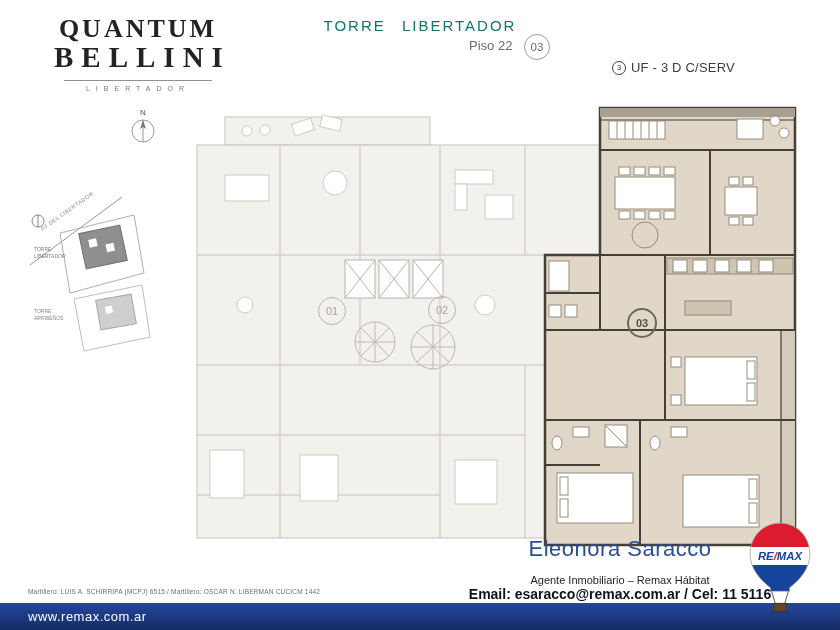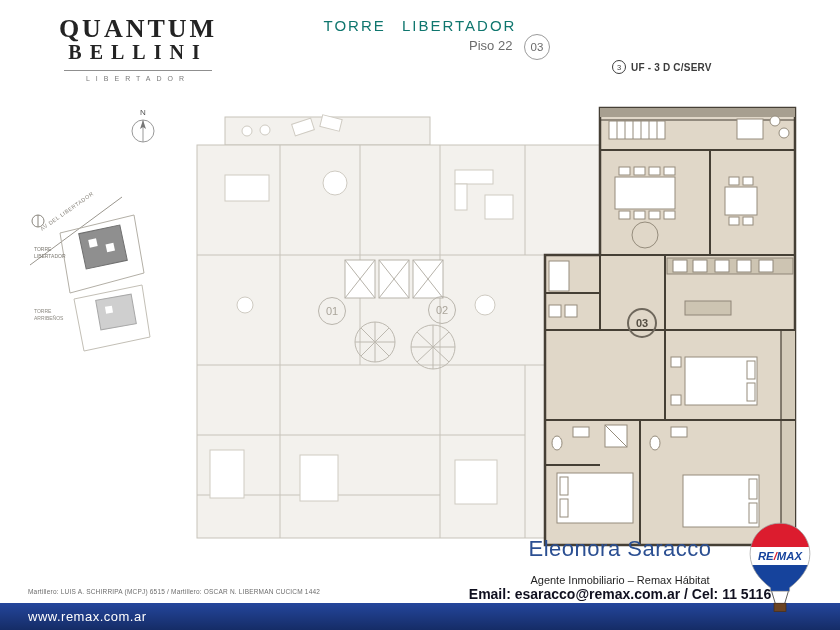--- a/index.html
+++ b/index.html
@@ -3,38 +3,38 @@
 <meta charset="utf-8">
 <style>
   html,body{margin:0;padding:0;background:#fff;}
   .page{position:relative;width:840px;height:630px;background:#ffffff;overflow:hidden;
         font-family:"Liberation Sans",sans-serif;}
 
   
   .logo{position:absolute;left:38px;top:14px;width:168px;text-align:center;
         color:#232323;font-family:"Liberation Serif",serif;margin-left:16px;}
   .logo-line1{font-size:26px;font-weight:700;letter-spacing:3px;}
-  .logo-line2{font-size:20px;font-weight:700;letter-spacing:8px;margin-top:-3px;}
+  .logo-line2{font-size:29px;font-weight:700;letter-spacing:8px;margin-top:-3px;}
   .logo-sub-wrap{margin:6px 10px 0 10px;border-top:1px solid #8f8f8f;padding-top:4px;}
   .logo-sub{font-family:"Liberation Sans",sans-serif;font-size:7px;letter-spacing:6px;color:#7a7a7a;}
 
   
   .title{position:absolute;left:290px;top:17px;width:260px;text-align:center;
          font-size:15px;letter-spacing:2px;word-spacing:10px;color:#0f766e;}
   .piso-row{position:absolute;left:290px;top:34px;width:260px;text-align:right;
             color:#6b6b6b;font-size:13px;}
   .piso-circle{display:inline-flex;width:24px;height:24px;border:1px solid #9b9b9b;border-radius:50%;
                align-items:center;justify-content:center;font-size:11.5px;margin-left:8px;
                vertical-align:middle;color:#6b6b6b;}
 
   
   .legend{position:absolute;left:612px;top:60px;display:flex;align-items:center;gap:5px;}
   .legend-circle{width:12px;height:12px;border:1px solid #3c3c3c;border-radius:50%;
                  font-size:7.5px;display:flex;align-items:center;justify-content:center;color:#3c3c3c;}
-  .legend-text{font-size:10px;font-weight:bold;color:#3c3c3c;letter-spacing:0.2px;}
+  .legend-text{font-size:13px;font-weight:normal;color:#3c3c3c;letter-spacing:0.2px;}
 
   
   .compass{position:absolute;left:126px;top:106px;}
   .siteplan{position:absolute;left:22px;top:185px;}
 
   
   .floorplan{position:absolute;left:185px;top:105px;}
   .unit-badge{position:absolute;width:26px;height:26px;border-radius:50%;
               display:flex;align-items:center;justify-content:center;font-size:11px;background:transparent;}
   .unit-badge.light{border:1px solid #b9b5ac;color:#aaa59b;}

